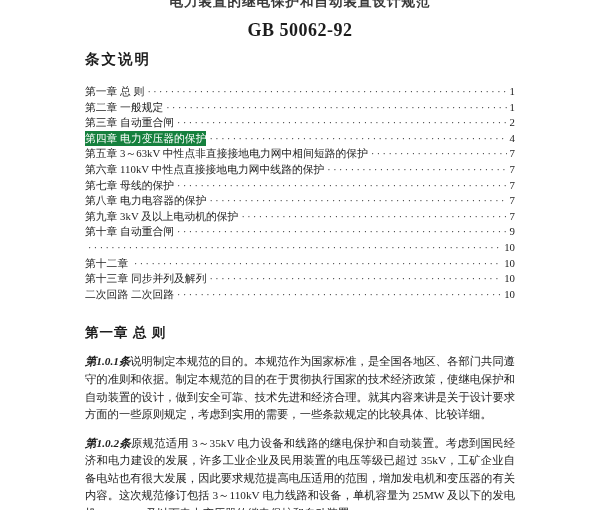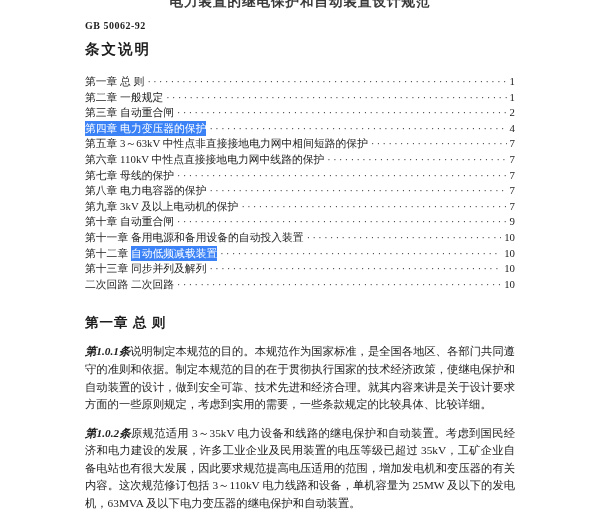--- a/index.html
+++ b/index.html
@@ -21,23 +21,23 @@
     text-align: center;
     font-weight: bold;
     font-size: 13.5px;
     margin-top: -7px;           
     color: #3a3a3a;
     filter: blur(0.5px);
     letter-spacing: 1px;
     white-space: nowrap;
   }
   .std-code {
-    text-align: left;
-    font-weight: bold;
-    font-size: 10px;
+    text-align: center;
+    font-weight: bold;
+    font-size: 18px;
     margin-top: 9px;
     letter-spacing: 0.5px;
   }
   .doc-subtitle {
     font-weight: bold;
     font-size: 14.5px;
     margin-top: 9px;
     letter-spacing: 2px;
   }
   .toc {
@@ -45,21 +45,21 @@
     font-size: 10.8px;
   }
   .toc-row {
     display: flex;
     align-items: baseline;
     line-height: 15.6px;
     white-space: nowrap;
   }
   .toc-pre { white-space: pre; }
   .toc-hl {
-    background: #3b82f6;
+    background: #15803d;
     color: #ffffff;
     white-space: pre;
   }
   .toc-dots {
     flex: 1;
     overflow: hidden;
     white-space: nowrap;
     margin: 0 3px;
     color: #2a2a2a;
   }
@@ -161,29 +161,27 @@
     </div>
 
     <div class="toc-row">
       <span class="toc-pre">第十章 自动重合闸</span>
         <span class="toc-hl"></span>
       <span class="toc-dots"></span>
       <span class="toc-page">9</span>
     </div>
 
     <div class="toc-row">
-      <span class="toc-pre">第十一章 备用电源和备用设备的自动投入装置</span>
         <span class="toc-hl"></span>
       <span class="toc-dots"></span>
       <span class="toc-page">10</span>
     </div>
 
     <div class="toc-row">
       <span class="toc-pre">第十二章 </span>
-        <span class="toc-hl">自动低频减载装置</span>
       <span class="toc-dots"></span>
       <span class="toc-page">10</span>
     </div>
 
     <div class="toc-row">
       <span class="toc-pre">第十三章 同步并列及解列</span>
         <span class="toc-hl"></span>
       <span class="toc-dots"></span>
       <span class="toc-page">10</span>
     </div>

